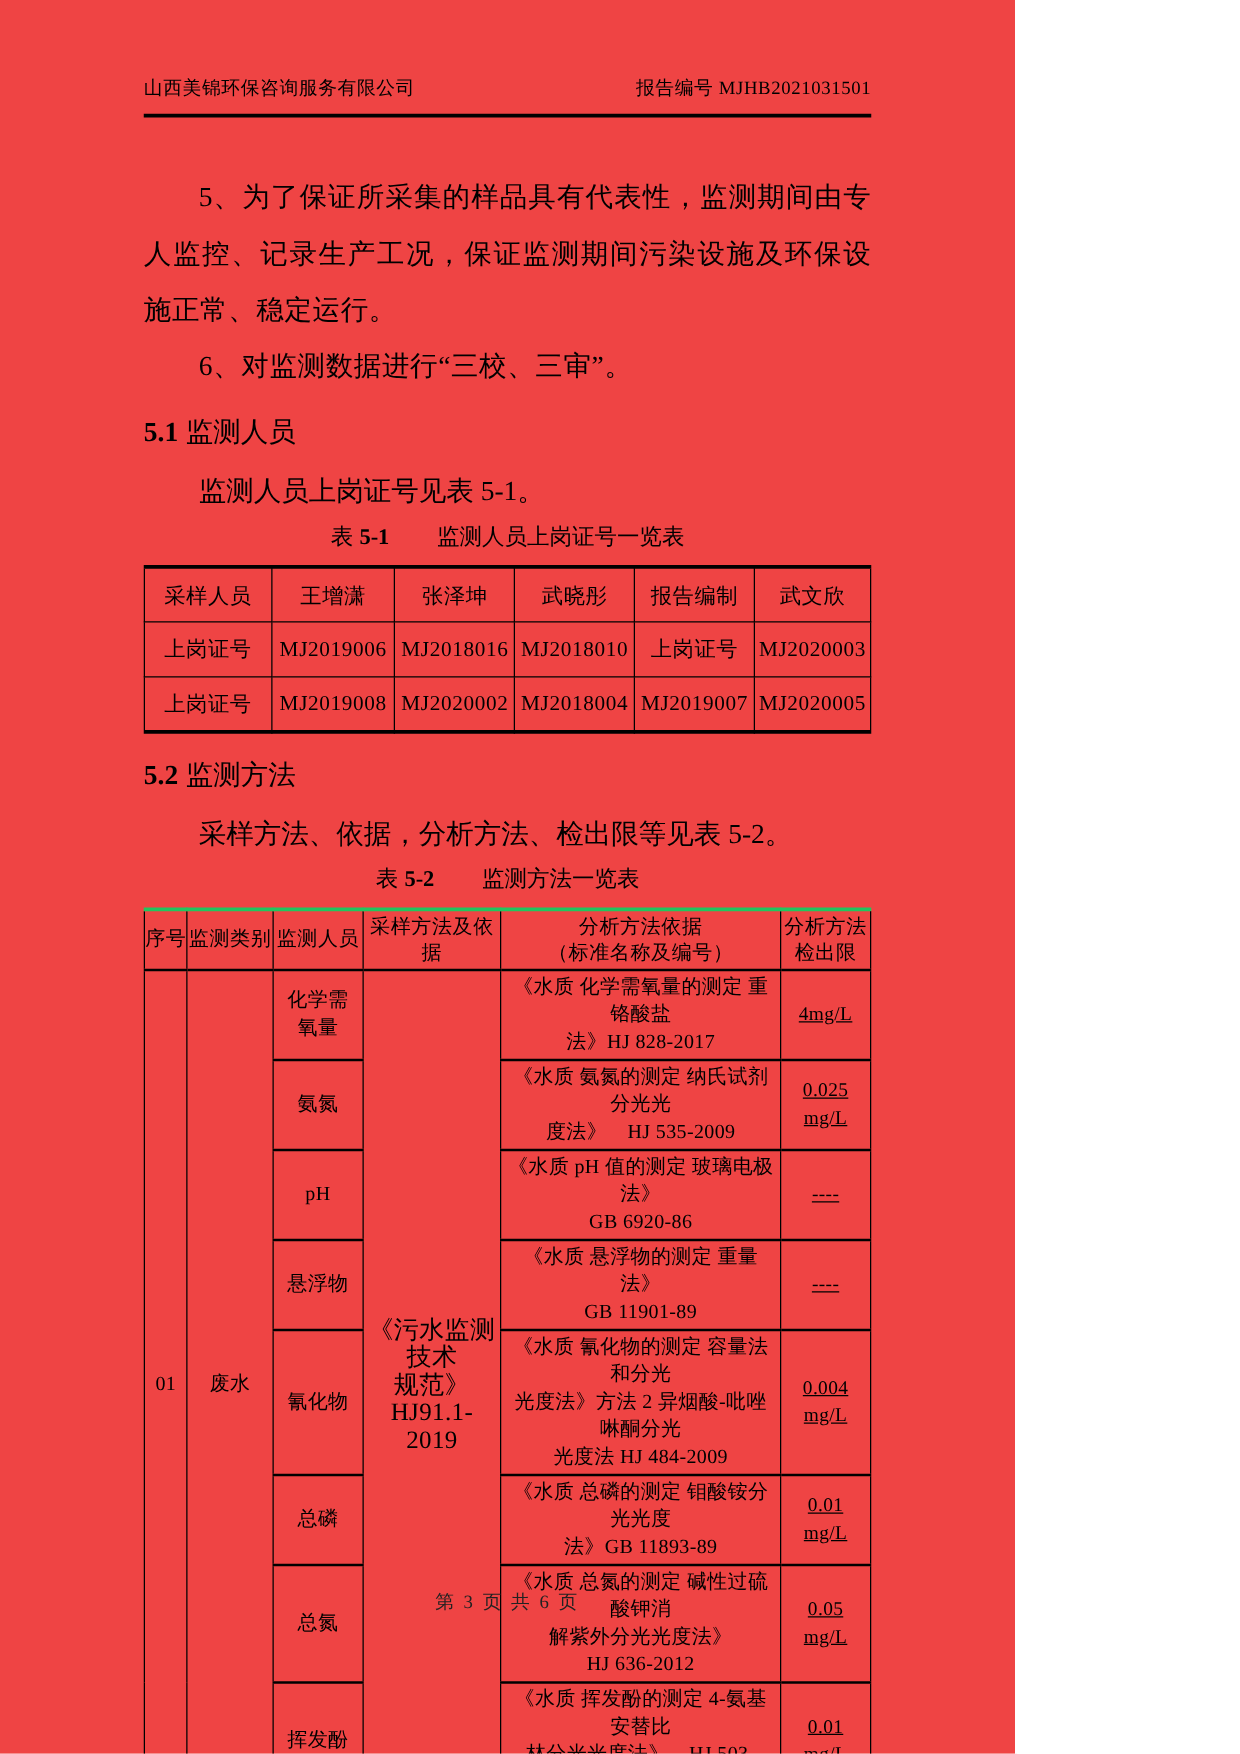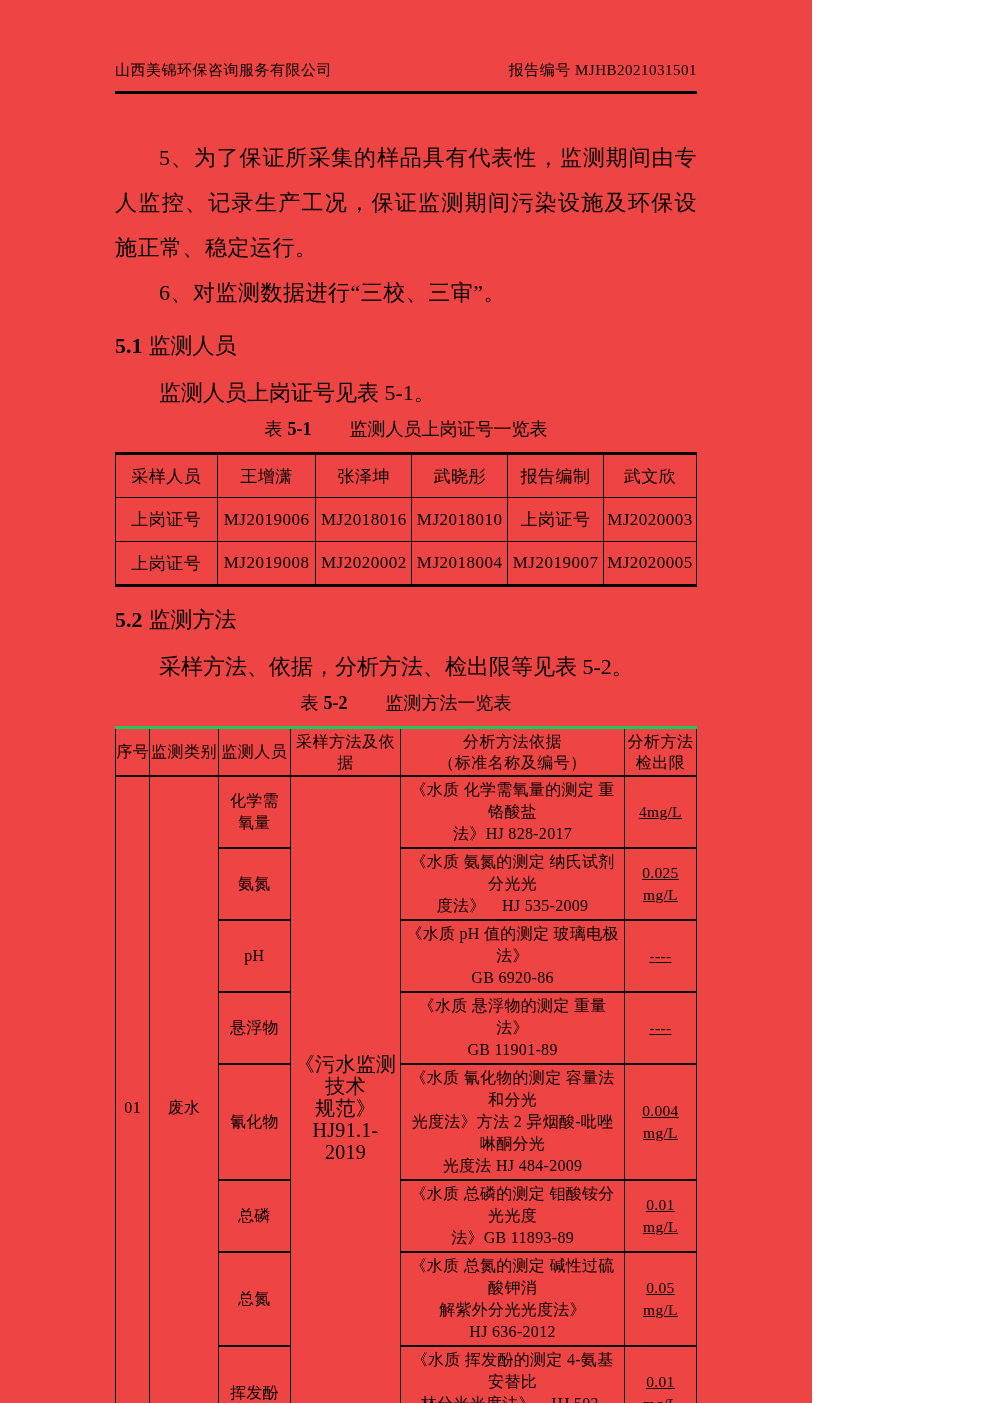--- a/index.html
+++ b/index.html
@@ -258,14 +258,15 @@
       </tr>
       <tr>
         <td>挥发酚</td>
         <td class="pre">《水质 挥发酚的测定 4-氨基安替比
 林分光光度法》　HJ 503-2009</td>
         <td class="limit">0.01 mg/L</td>
       </tr>
     </tbody>
   </table>
 
+  <div class="page-footer">第 3 页 共 6 页</div>
 
 </div>
 
 </body></html>

